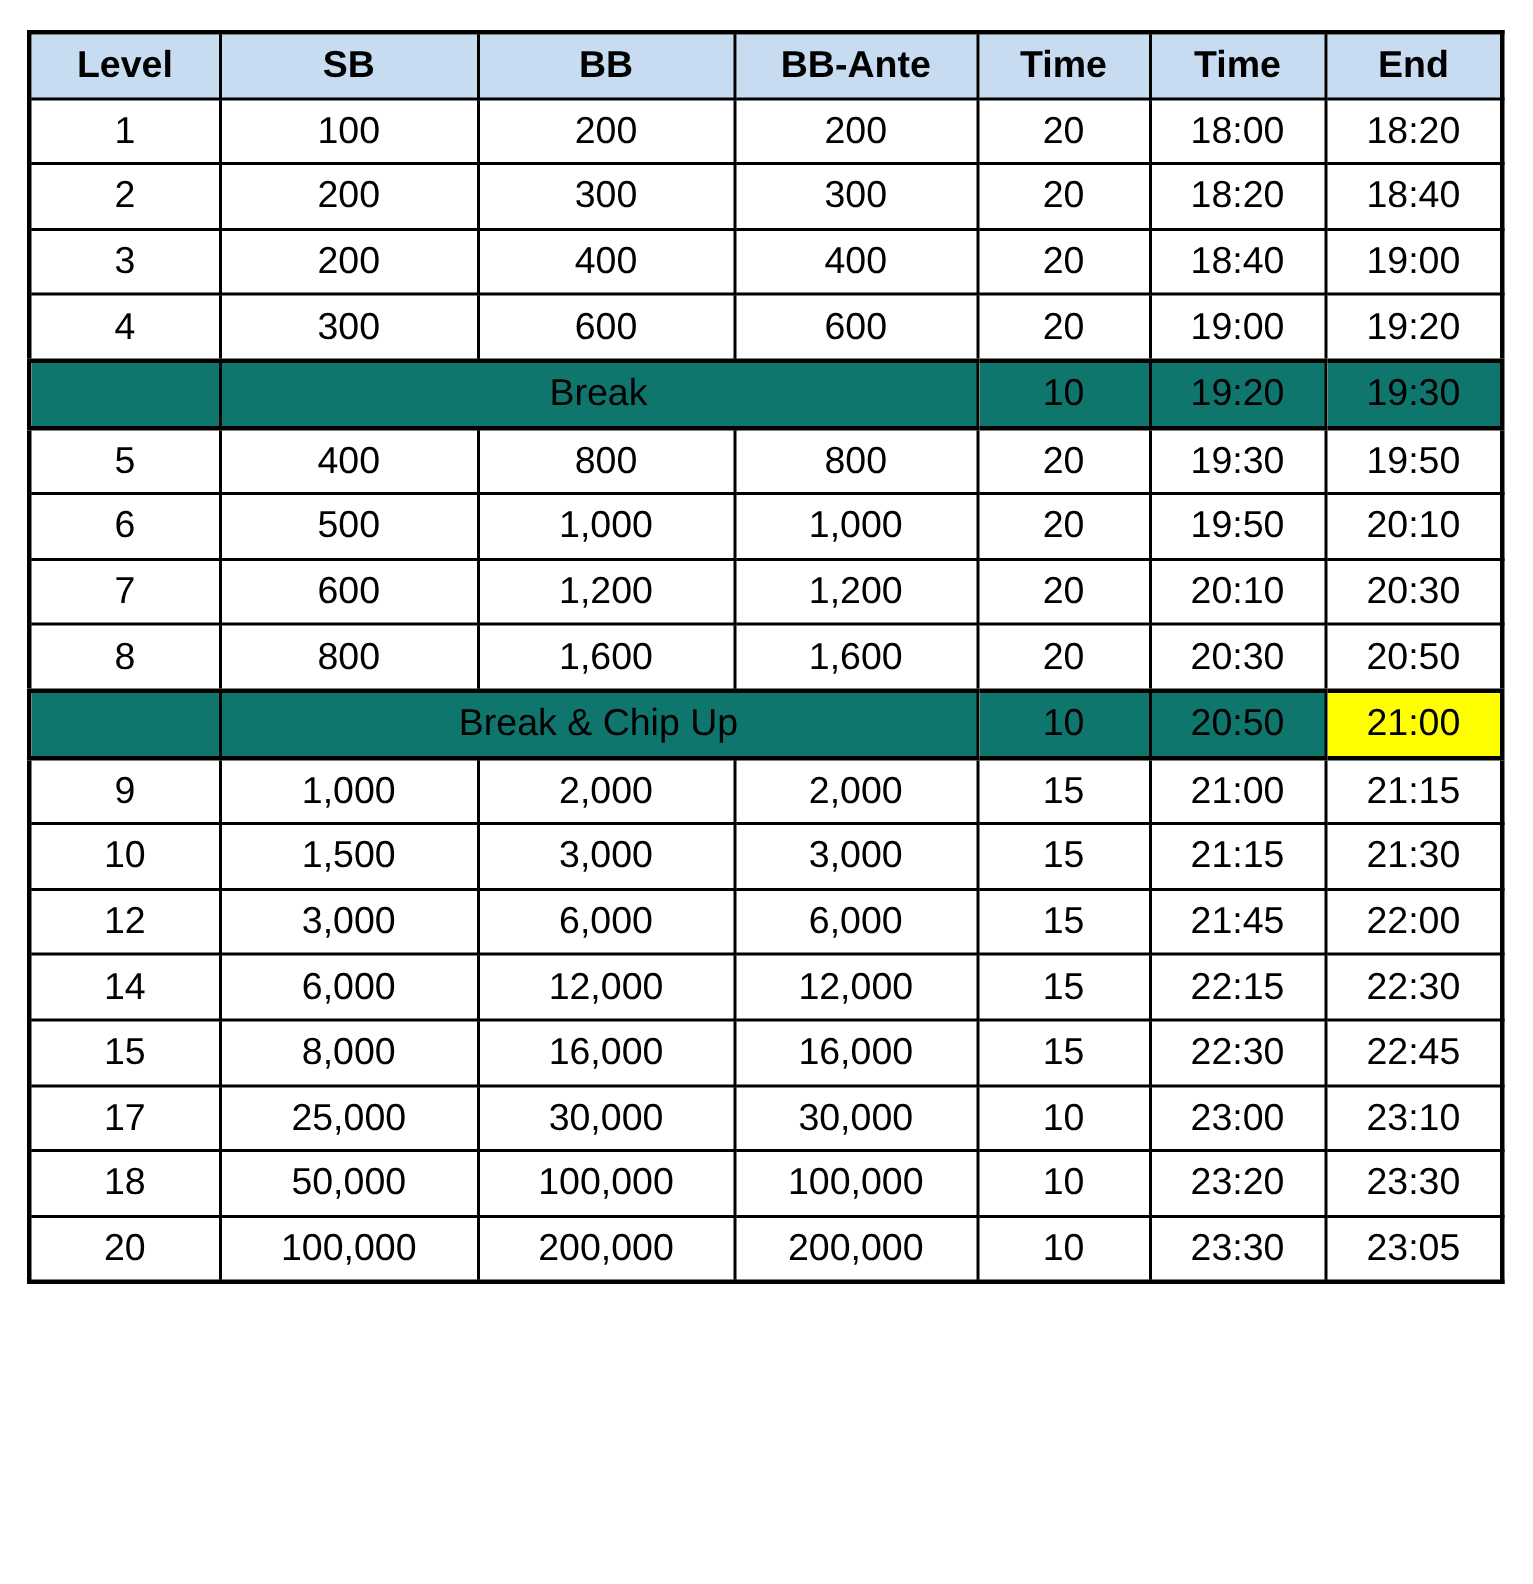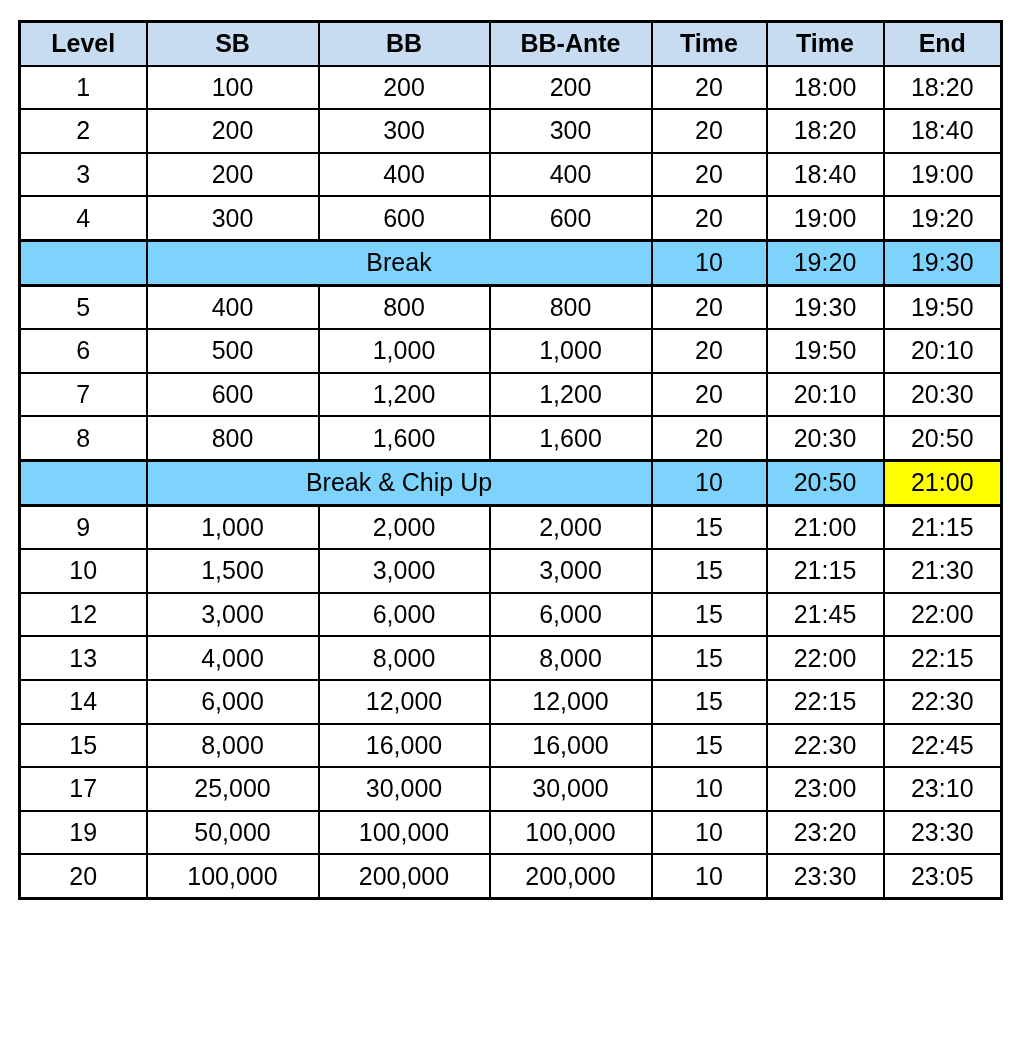--- a/index.html
+++ b/index.html
@@ -36,21 +36,21 @@
     overflow: hidden;
     white-space: nowrap;
     background: #ffffff;
   }
   table.blind-table th {
     background: #C7DCF1;
     font-weight: bold;
   }
   td.level-cell { background: #FDF2CF; }
   tr.break-row td {
-    background: #7dd3fc;
+    background: #0f766e;
     border-top-width: 3px;
     border-bottom-width: 3px;
   }
   tr.break-row td.highlight { background: #FFFF00; }
 </style>
 </head>
 <body>
 
 <div class="page">
   <table class="blind-table">
@@ -182,29 +182,20 @@
         <tr>
           <td class="level-cell">12</td>
           <td>3,000</td>
           <td>6,000</td>
           <td>6,000</td>
           <td>15</td>
           <td>21:45</td>
           <td>22:00</td>
         </tr>
         <tr>
-          <td class="level-cell">13</td>
-          <td>4,000</td>
-          <td>8,000</td>
-          <td>8,000</td>
-          <td>15</td>
-          <td>22:00</td>
-          <td>22:15</td>
-        </tr>
-        <tr>
           <td class="level-cell">14</td>
           <td>6,000</td>
           <td>12,000</td>
           <td>12,000</td>
           <td>15</td>
           <td>22:15</td>
           <td>22:30</td>
         </tr>
         <tr>
           <td class="level-cell">15</td>
@@ -218,21 +209,21 @@
         <tr>
           <td class="level-cell">17</td>
           <td>25,000</td>
           <td>30,000</td>
           <td>30,000</td>
           <td>10</td>
           <td>23:00</td>
           <td>23:10</td>
         </tr>
         <tr>
-          <td class="level-cell">19</td>
+          <td class="level-cell">18</td>
           <td>50,000</td>
           <td>100,000</td>
           <td>100,000</td>
           <td>10</td>
           <td>23:20</td>
           <td>23:30</td>
         </tr>
         <tr>
           <td class="level-cell">20</td>
           <td>100,000</td>

